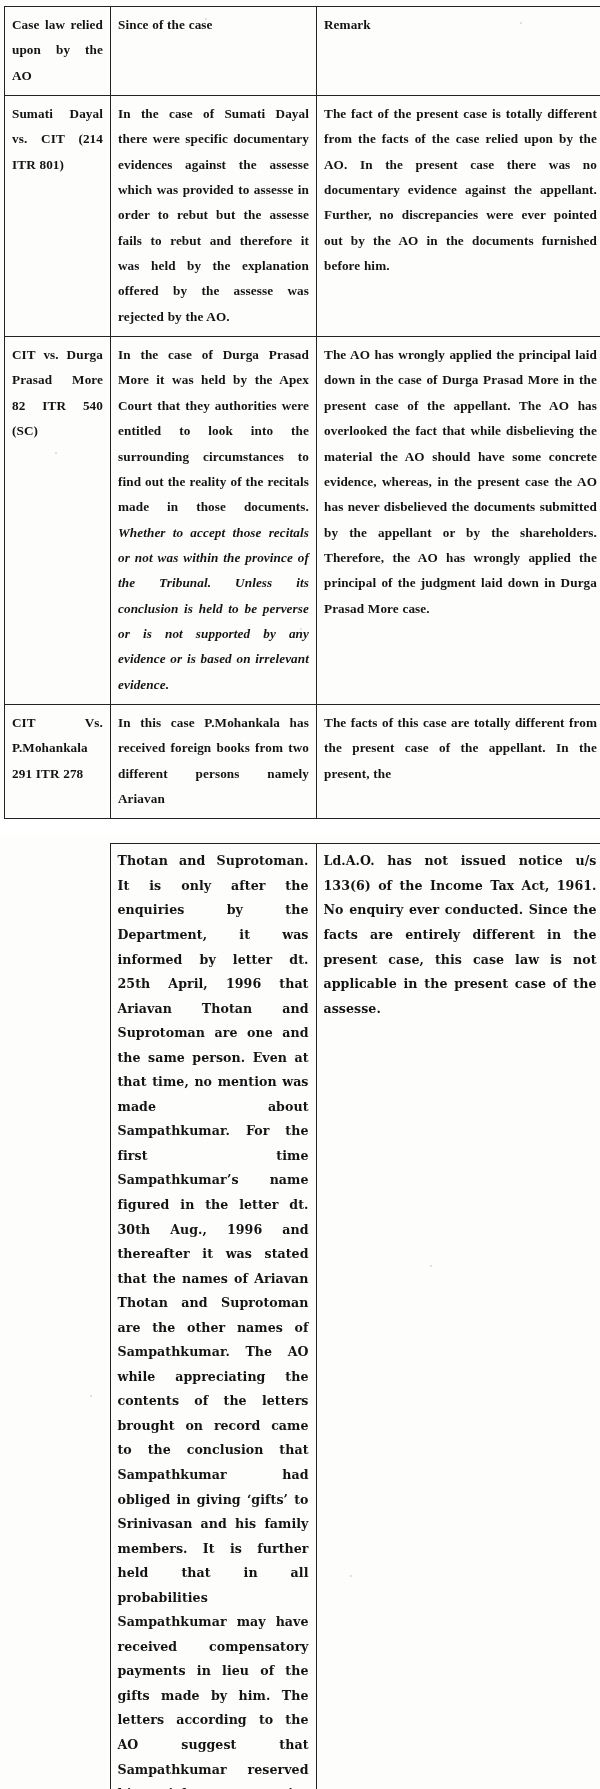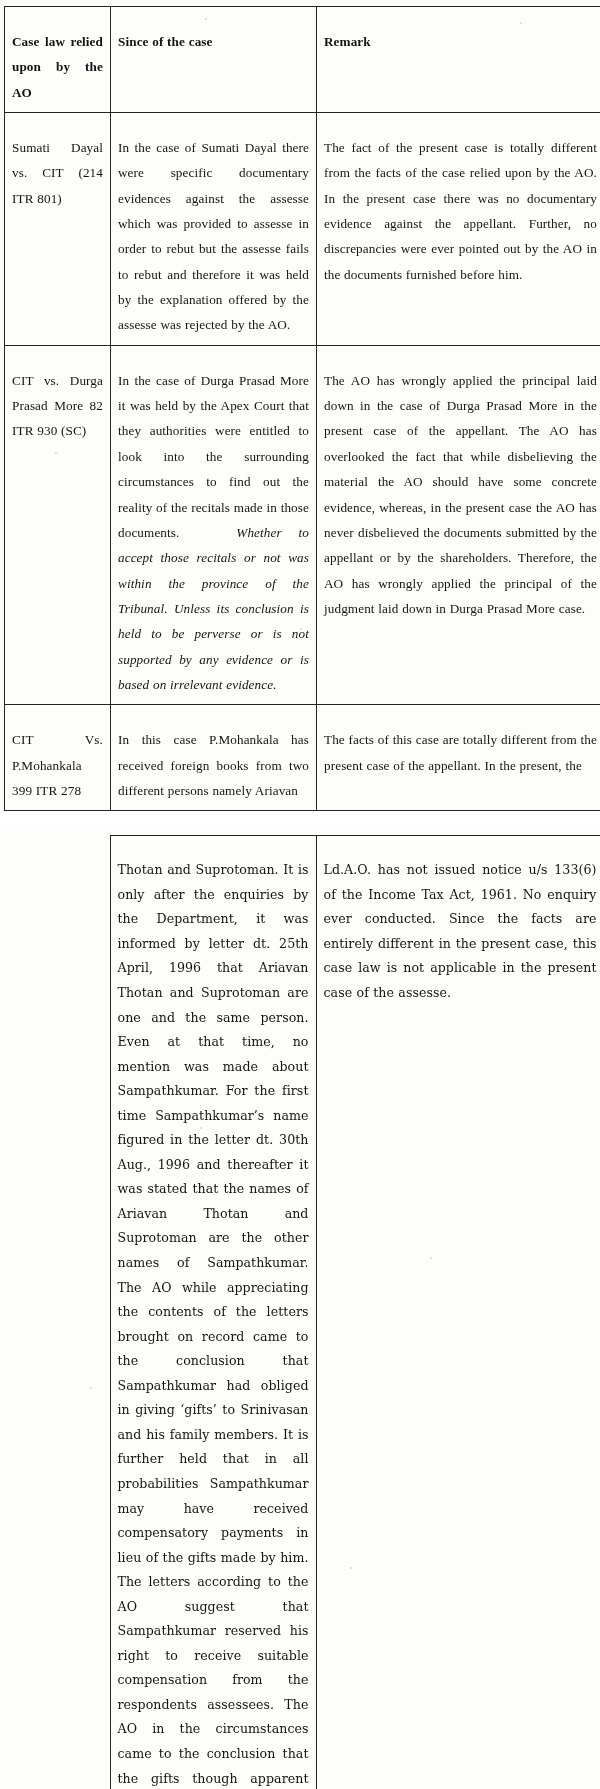--- a/index.html
+++ b/index.html
@@ -19,48 +19,49 @@
   #page-1{padding:6px 4px 0 4px;}
   #page-2{padding:8px 4px 6px 4px;}
 
   table.doc{
     border-collapse:collapse;
     width:100%;
     table-layout:fixed;
   }
   table.doc td, table.doc th{
     vertical-align:top;
-    padding:22px 7px 7px 7px;
+    padding:5px 7px 7px 7px;
     text-align:justify;
     text-justify:inter-word;
     line-height:1.92;
     font-size:13.2px;
     letter-spacing:.1px;
     word-spacing:.3px;
   }
   
   .tb-outer{border:1.6px solid #20201f;}
   .cell{
     border-left:1.3px solid #232322;
     border-right:1.3px solid #232322;
     border-top:1.3px solid #232322;
     border-bottom:1.3px solid #232322;
+    font-weight:bold;
   }
   .hdr td{
     font-weight:bold;
     line-height:2.0;
     font-size:13.4px;
     padding-bottom:10px;
   }
   .col-a{width:106px;}
   .col-b{width:206px;}
   .col-c{width:288px;}
 
   .just{ text-align:justify; text-align-last:left; }
-  .ital{ font-style:italic;margin-left:40px; }
+  .ital{ font-style:italic; }
   p.blk{margin:0;}
 
   
   #page-2 table.doc td{
     font-family:"DejaVu Serif", serif;
     font-size:12.6px;
     line-height:1.95;
     letter-spacing:.05px;
   }
   .pagebreak{
@@ -88,29 +89,29 @@
         <td class="cell">Remark</td>
       </tr>
 
       <tr>
         <td class="cell just">Sumati Dayal vs. CIT (214 ITR 801)</td>
         <td class="cell just">In the case of Sumati Dayal there were specific documentary evidences against the assesse which was provided to assesse in order to rebut but the assesse fails to rebut and therefore it was held by the explanation offered by the assesse was rejected by the AO.</td>
         <td class="cell just">The fact of the present case is totally different from the facts of the case relied upon by the AO. In the present case there was no documentary evidence against the appellant. Further, no discrepancies were ever pointed out by the AO in the documents furnished before him.</td>
       </tr>
 
       <tr>
-        <td class="cell just">CIT vs. Durga Prasad More 82 ITR 930 (SC)</td>
+        <td class="cell just">CIT vs. Durga Prasad More 82 ITR 540 (SC)</td>
         <td class="cell just">
           <p class="blk"><span>In the case of Durga Prasad More it was held by the Apex Court that they authorities were entitled to look into the surrounding circumstances to find out the reality of the recitals made in those documents. </span><span class="ital">Whether to accept those recitals or not was within the province of the Tribunal. Unless its conclusion is held to be perverse or is not supported by any evidence or is based on irrelevant evidence.</span></p>
         </td>
         <td class="cell just">The AO has wrongly applied the principal laid down in the case of Durga Prasad More in the present case of the appellant. The AO has overlooked the fact that while disbelieving the material the AO should have some concrete evidence, whereas, in the present case the AO has never disbelieved the documents submitted by the appellant or by the shareholders. Therefore, the AO has wrongly applied the principal of the judgment laid down in Durga Prasad More case.</td>
       </tr>
 
       <tr>
-        <td class="cell just">CIT Vs. P.Mohankala 399 ITR 278</td>
+        <td class="cell just">CIT Vs. P.Mohankala 291 ITR 278</td>
         <td class="cell just">In this case P.Mohankala has received foreign books from two different persons namely Ariavan</td>
         <td class="cell just">The facts of this case are totally different from the present case of the appellant. In the present, the</td>
       </tr>
     </tbody>
   </table>
 
   <div class="speck" style="left:205px;top:18px;width:2px;height:2px;"></div>
   <div class="speck" style="left:520px;top:22px;width:2px;height:2px;"></div>
   <div class="speck" style="left:270px;top:140px;width:2px;height:2px;"></div>
   <div class="speck" style="left:55px;top:452px;width:2px;height:2px;"></div>

